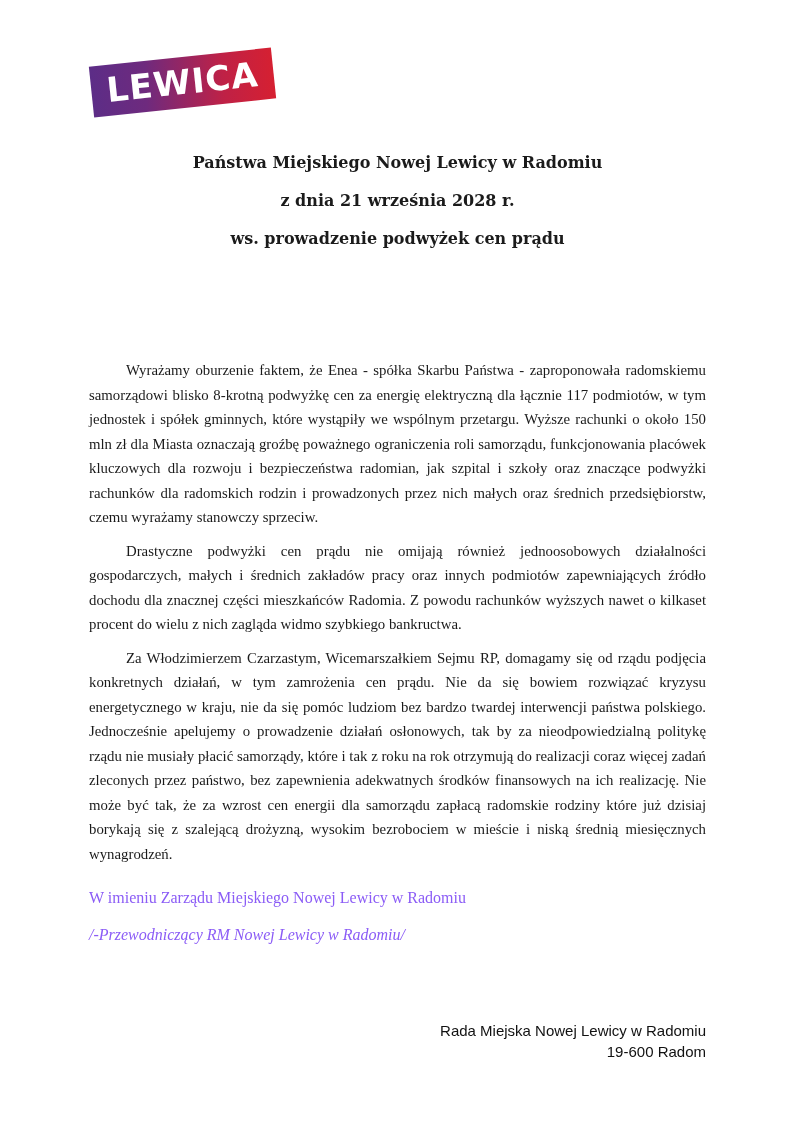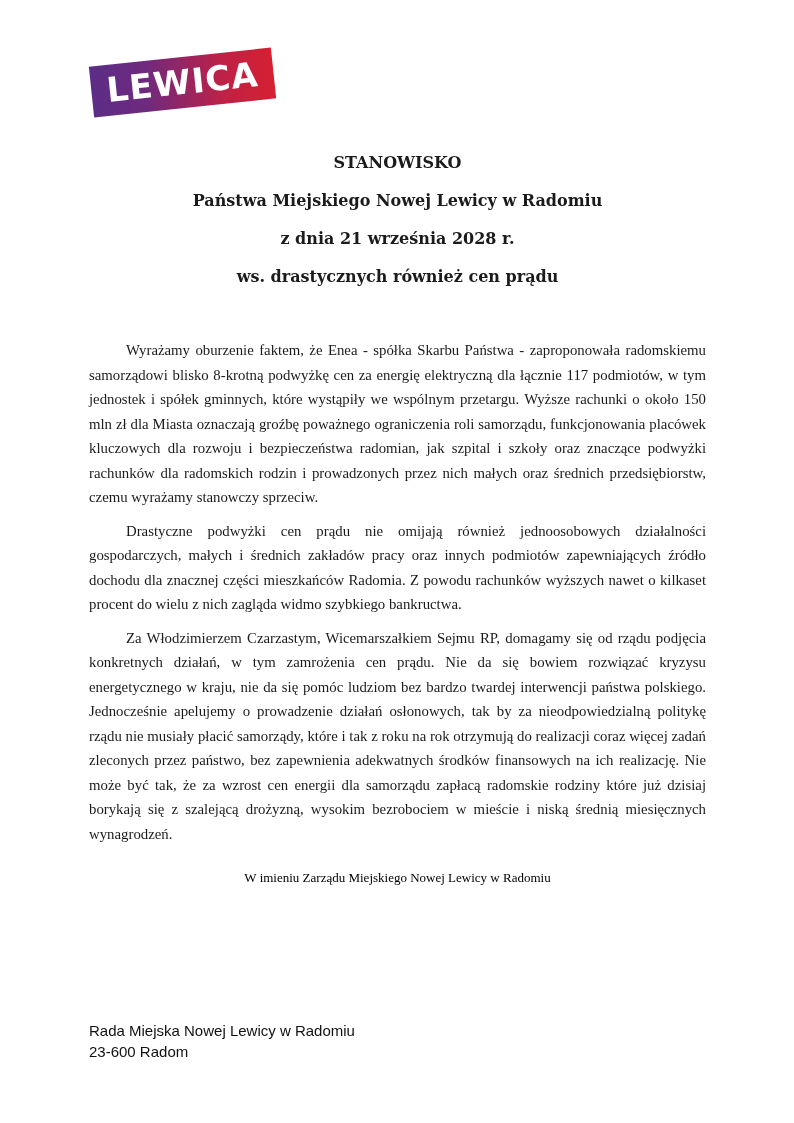--- a/index.html
+++ b/index.html
@@ -46,79 +46,79 @@
     text-align: center;
     font-family: "DejaVu Serif", serif;
     font-weight: bold;
     font-size: 16px;
     color: #1b1b1b;
   }
   .headings .hline { line-height: 38px; }
   
   .content {
     position: absolute;
-    top: 338px;
+    top: 358px;
     left: 89px;
     width: 617px;
     font-family: "Liberation Serif", serif;
     font-size: 14.8px;
     line-height: 24.5px;
     color: #1a1a1a;
   }
   .content p {
     text-align: justify;
     text-indent: 37px;
     margin: 0 0 9px 0;
   }
   
   .signature {
     margin-top: 13px;
-    text-align: center;
-    font-size: 13px;
-    color: #000000;
+    text-align: left;
+    font-size: 16px;
+    color: #8b5cf6;
   }
   .signature .sline { line-height: 37px; }
   .signature .sig-title { font-style: italic; }
   
   .footer {
     position: absolute;
     top: 1021px;
     left: 89px;
     width: 617px;
-    text-align: left;
+    text-align: right;
     font-family: "Liberation Sans", sans-serif;
     font-size: 15px;
     line-height: 20.5px;
     color: #111111;
   }
 </style>
 </head>
 <body>
 
 <div class="page">
 
   <div class="logo" style="background: linear-gradient(93deg, rgb(92, 45, 135) 0%, rgb(110, 42, 126) 30%, rgb(191, 33, 70) 72%, rgb(214, 32, 49) 100%);">
     <span class="logo-text" style="color: rgb(255, 255, 255);">LEWICA</span>
   </div>
 
   <div class="headings">
-    <div class="hline">STANOWISKO</div>
     <div class="hline">Państwa Miejskiego Nowej Lewicy w Radomiu</div>
     <div class="hline">z dnia 21 września 2028 r.</div>
-    <div class="hline">ws. drastycznych również cen prądu</div>
+    <div class="hline">ws. prowadzenie podwyżek cen prądu</div>
   </div>
 
   <div class="content">
     <p>Wyrażamy oburzenie faktem, że Enea - spółka Skarbu Państwa - zaproponowała radomskiemu samorządowi blisko 8-krotną podwyżkę cen za energię elektryczną dla łącznie 117 podmiotów, w tym jednostek i spółek gminnych, które wystąpiły we wspólnym przetargu. Wyższe rachunki o około 150 mln zł dla Miasta oznaczają groźbę poważnego ograniczenia roli samorządu, funkcjonowania placówek kluczowych dla rozwoju i bezpieczeństwa radomian, jak szpital i szkoły oraz znaczące podwyżki rachunków dla radomskich rodzin i prowadzonych przez nich małych oraz średnich przedsiębiorstw, czemu wyrażamy stanowczy sprzeciw.</p>
     <p>Drastyczne podwyżki cen prądu nie omijają również jednoosobowych działalności gospodarczych, małych i średnich zakładów pracy oraz innych podmiotów zapewniających źródło dochodu dla znacznej części mieszkańców Radomia. Z powodu rachunków wyższych nawet o kilkaset procent  do wielu z nich zagląda widmo szybkiego bankructwa.</p>
     <p>Za Włodzimierzem Czarzastym, Wicemarszałkiem Sejmu RP, domagamy się od rządu podjęcia konkretnych działań, w tym zamrożenia cen prądu. Nie da się bowiem rozwiązać kryzysu energetycznego w kraju, nie da się pomóc ludziom bez bardzo twardej interwencji państwa polskiego. Jednocześnie apelujemy o prowadzenie działań osłonowych, tak by za nieodpowiedzialną politykę rządu nie musiały płacić samorządy, które i tak z roku na rok otrzymują do realizacji coraz więcej zadań zleconych przez państwo, bez zapewnienia adekwatnych środków finansowych na ich realizację. Nie może być tak, że za wzrost cen energii dla samorządu zapłacą radomskie rodziny które już dzisiaj borykają się z szalejącą drożyzną, wysokim bezrobociem w mieście i niską średnią miesięcznych wynagrodzeń.</p>
 
     <div class="signature">
       <div class="sline">W imieniu Zarządu Miejskiego Nowej Lewicy w Radomiu</div>
+      <div class="sline sig-title">/-Przewodniczący RM Nowej Lewicy w Radomiu/</div>
     </div>
   </div>
 
   <div class="footer">
     <div>Rada Miejska Nowej Lewicy w Radomiu</div>
-    <div>23-600 Radom</div>
+    <div>19-600 Radom</div>
   </div>
 
 </div>
 
 </body></html>

